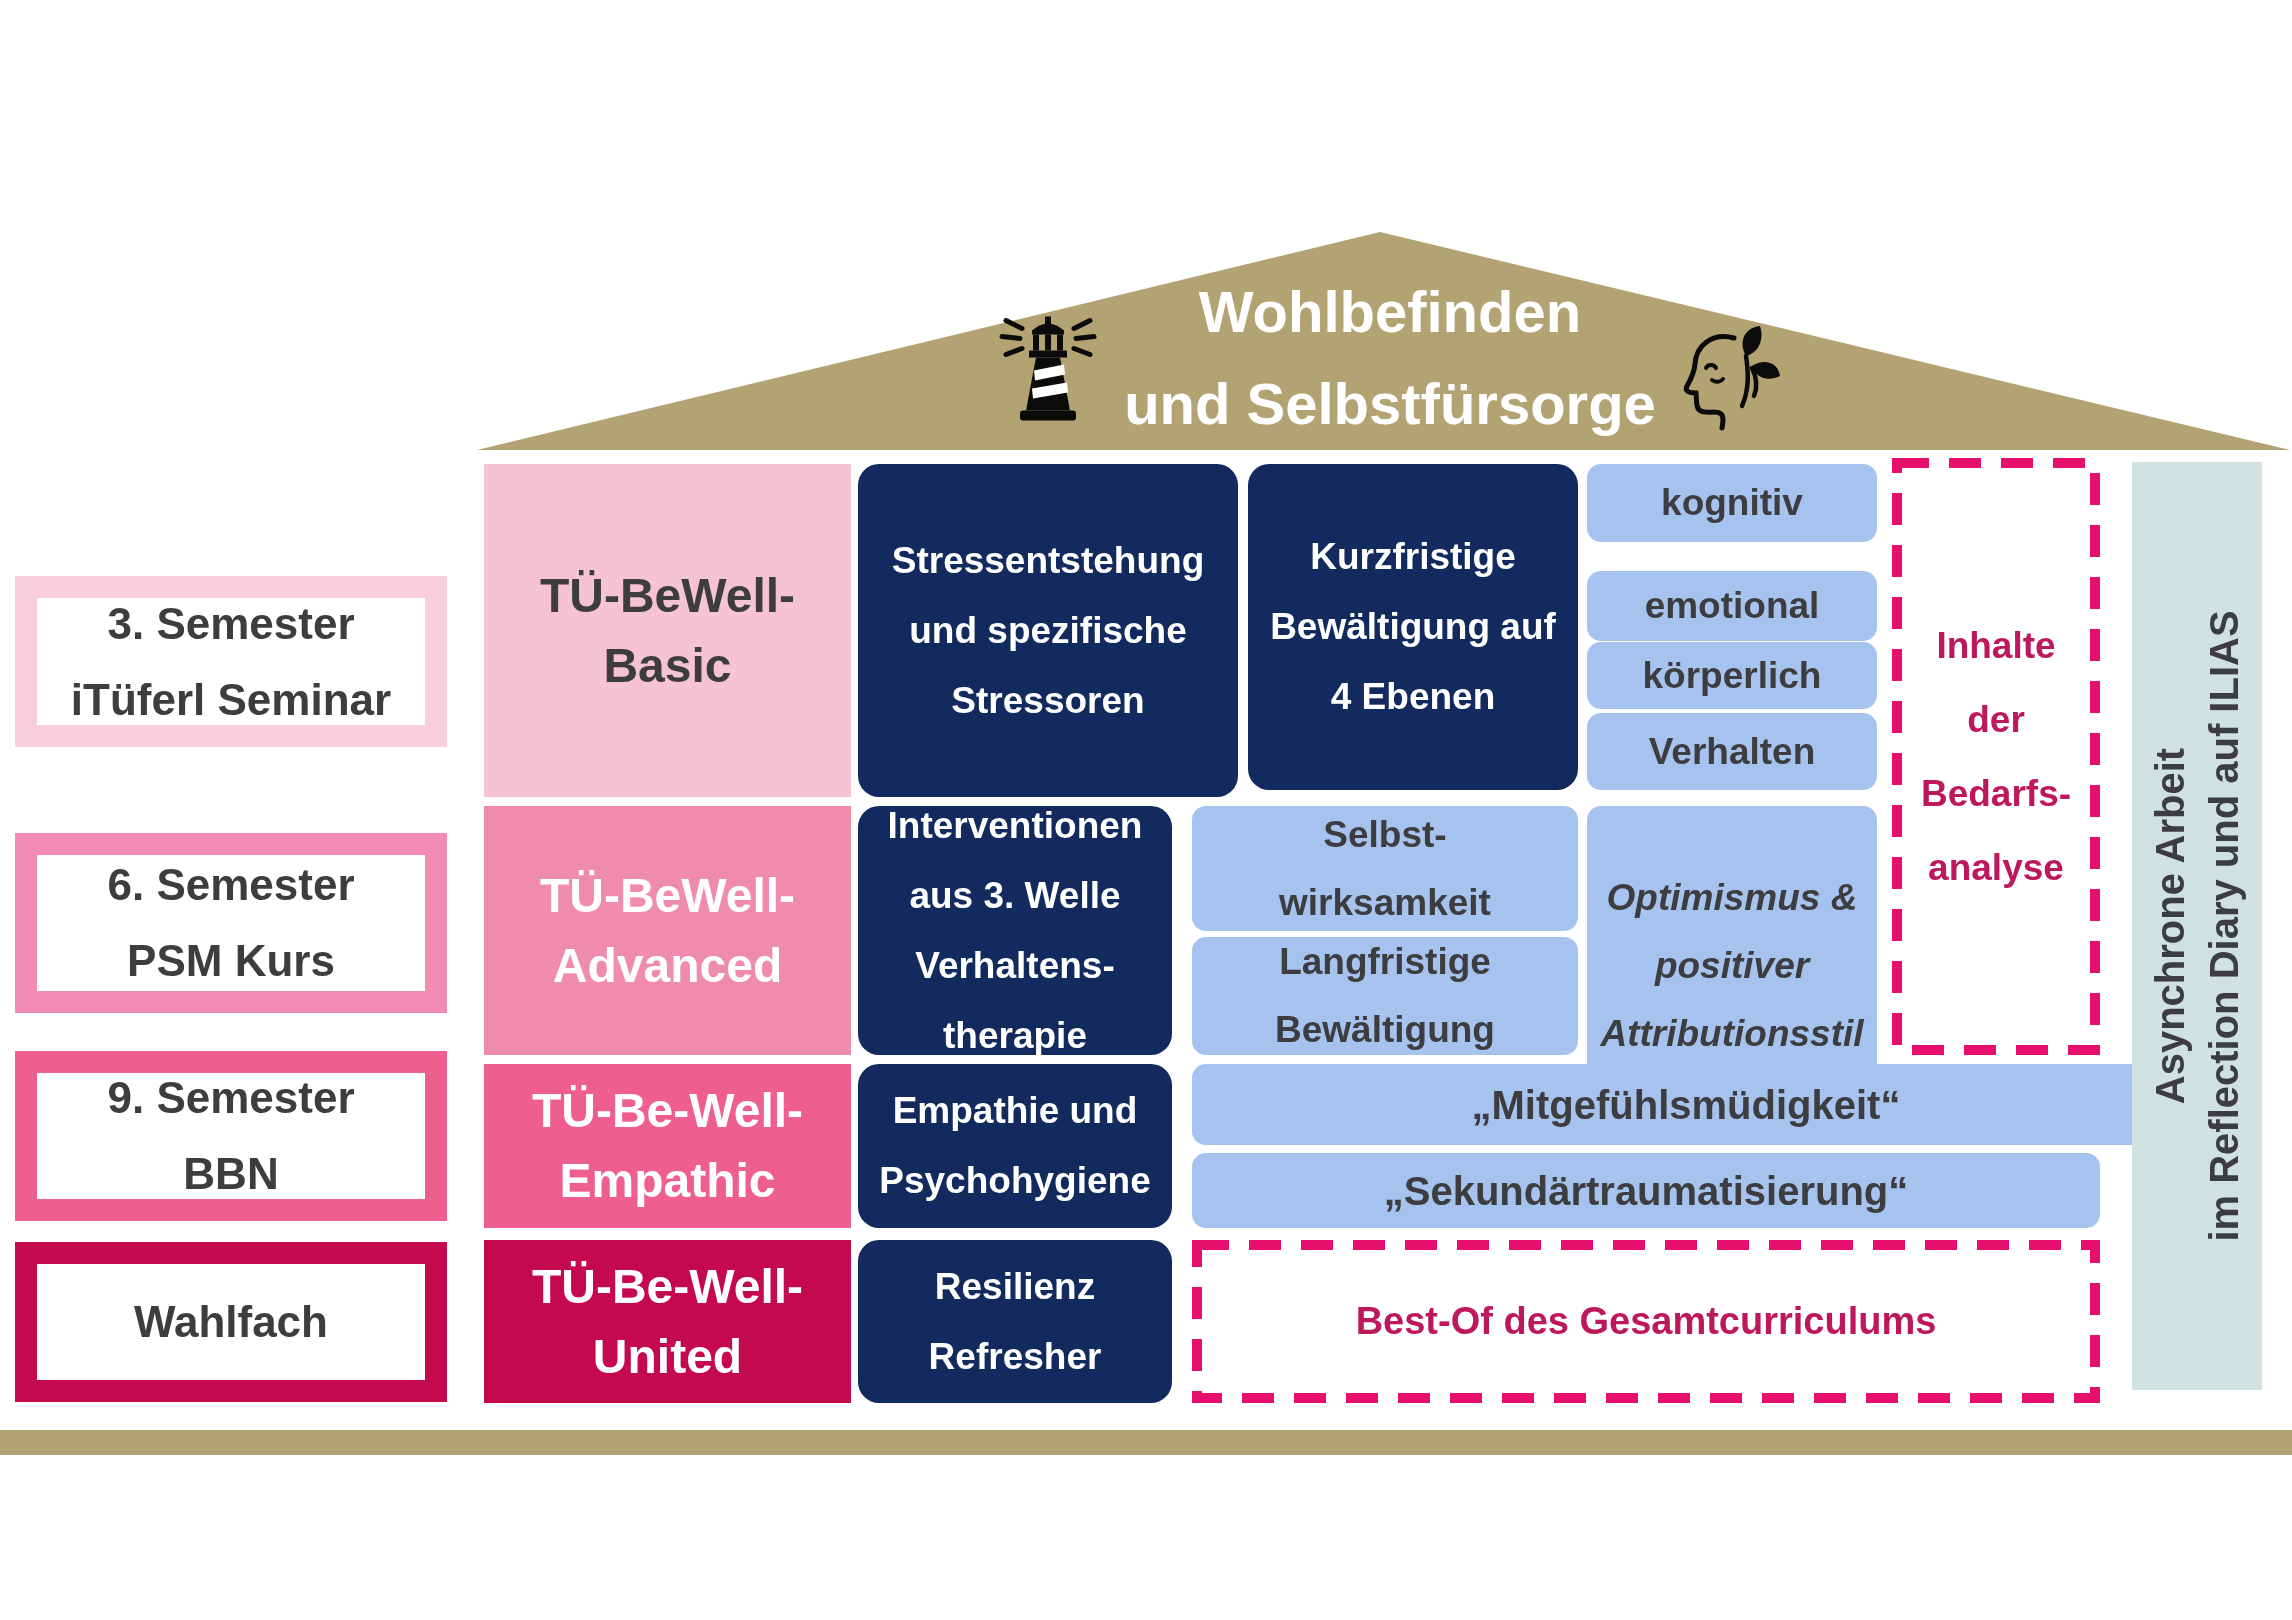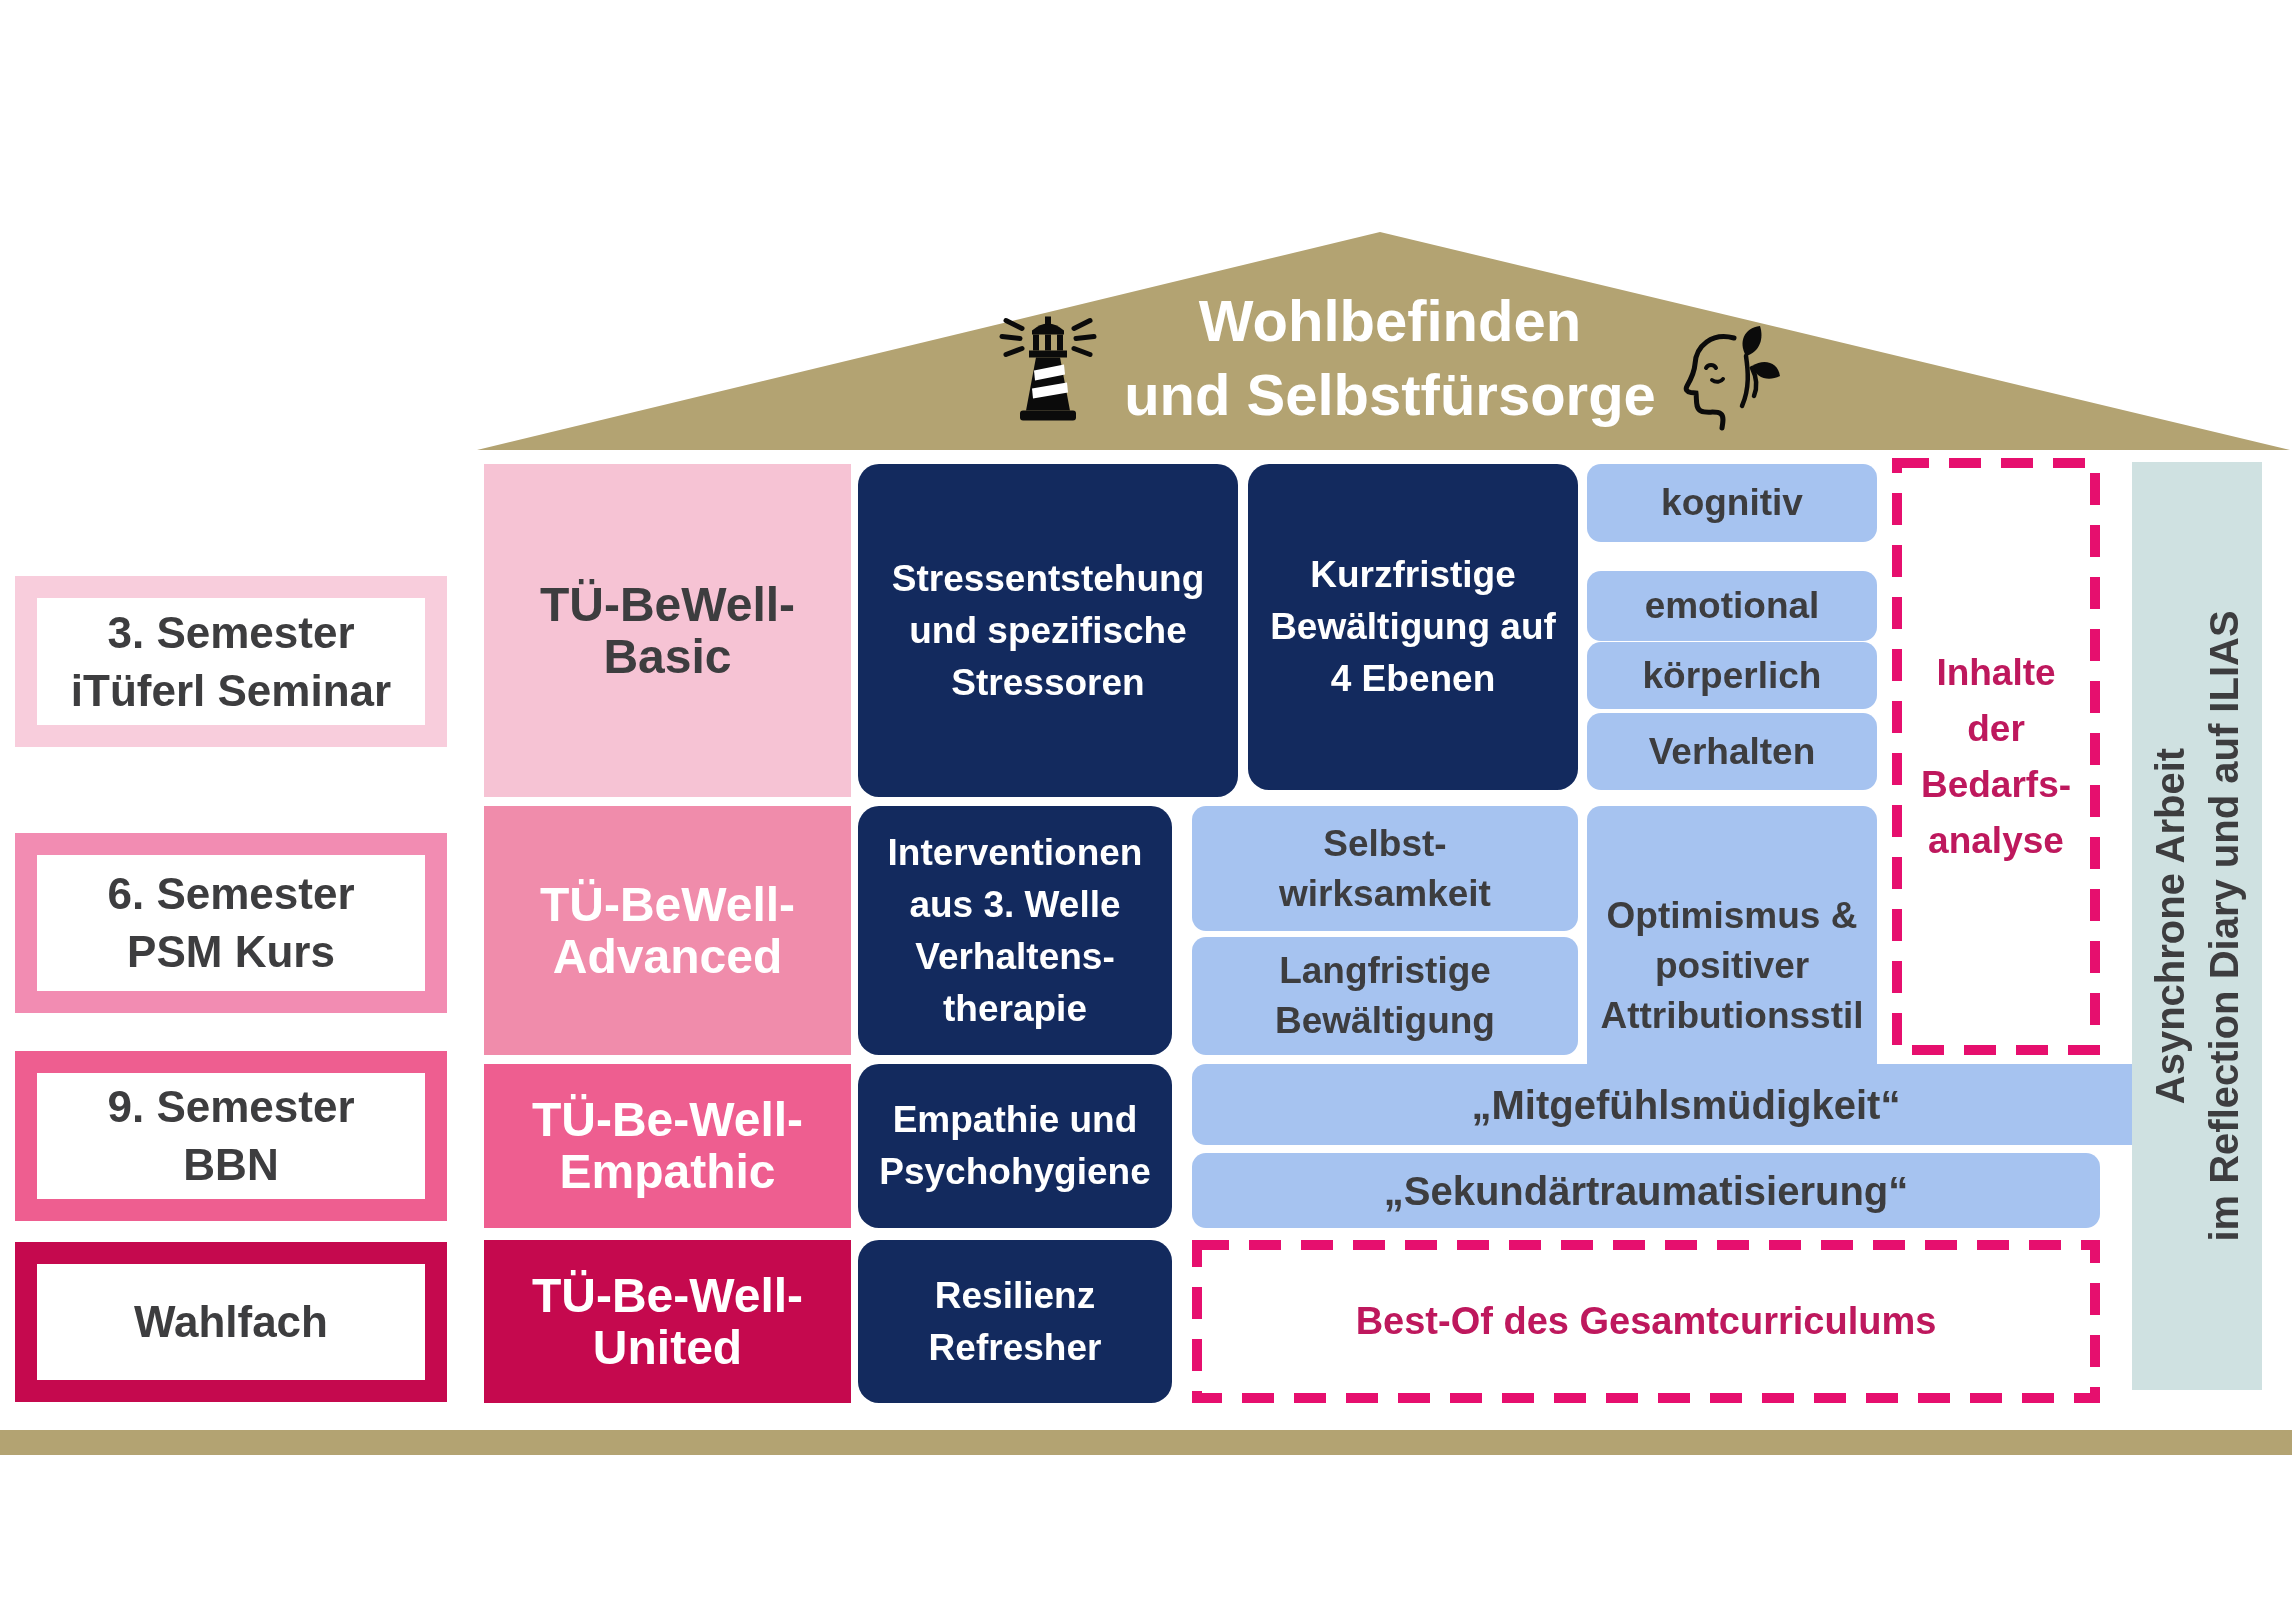--- a/index.html
+++ b/index.html
@@ -1,19 +1,19 @@
 <!DOCTYPE html>
 <html><head>
 <meta charset="utf-8">
 <style>
   html,body{margin:0;padding:0;background:#ffffff;}
   .canvas{position:relative;width:2292px;height:1620px;background:#ffffff;overflow:hidden;
           font-family:"Liberation Sans", sans-serif;font-weight:bold;}
   .abs{position:absolute;box-sizing:border-box;}
-  .center{display:flex;flex-direction:column;align-items:center;justify-content:center;text-align:center;}
+  .center{display:flex;flex-direction:column;align-items:center;justify-content:center;text-align:center;gap:18px;}
   .line{display:block;}
 
   
   svg.layer{position:absolute;left:0;top:0;width:2292px;height:1620px;}
   .roof-title{left:1090px;top:278px;width:600px;height:160px;color:#ffffff;font-size:58px;line-height:74px;}
   .icon-lh{left:998px;top:312px;width:100px;height:115px;}
   .icon-head{left:1668px;top:322px;width:115px;height:112px;}
 
   
   .sem{left:15px;width:432px;background:#ffffff;color:#3d3d3f;font-size:44px;line-height:58px;}
@@ -37,21 +37,21 @@
   .r3-empath{left:858px;top:1064px;width:314px;height:164px;}
   .r4-resil{left:858px;top:1240px;width:314px;height:163px;}
 
   
   .blue{background:#a6c3f0;color:#3d3d3f;font-size:37px;line-height:50px;border-radius:14px;}
   .lvl{left:1587px;width:290px;}
   .lvl0{top:464px;height:78px;} .lvl1{top:571px;height:70px;}
   .lvl2{top:642px;height:67px;} .lvl3{top:713px;height:77px;}
   .r2-self{left:1192px;top:806px;width:386px;height:125px;}
   .r2-long{left:1192px;top:937px;width:386px;height:118px;}
-  .r2-opti{left:1587px;top:806px;width:290px;height:319px;}
+  .r2-opti{left:1587px;top:806px;width:290px;height:319px;font-style:italic;}
   .r3-band1{left:1192px;top:1064px;width:988px;height:81px;font-size:40px;}
   .r3-band2{left:1192px;top:1153px;width:908px;height:75px;font-size:40px;}
 
   
   .dash-wrap{color:#be185d;}
   .bedarfs{left:1892px;top:458px;width:208px;height:597px;font-size:37px;line-height:56px;}
   .bestof{left:1192px;top:1240px;width:908px;height:163px;font-size:38px;}
   .dash-svg{position:absolute;left:0;top:0;width:100%;height:100%;}
 
   

